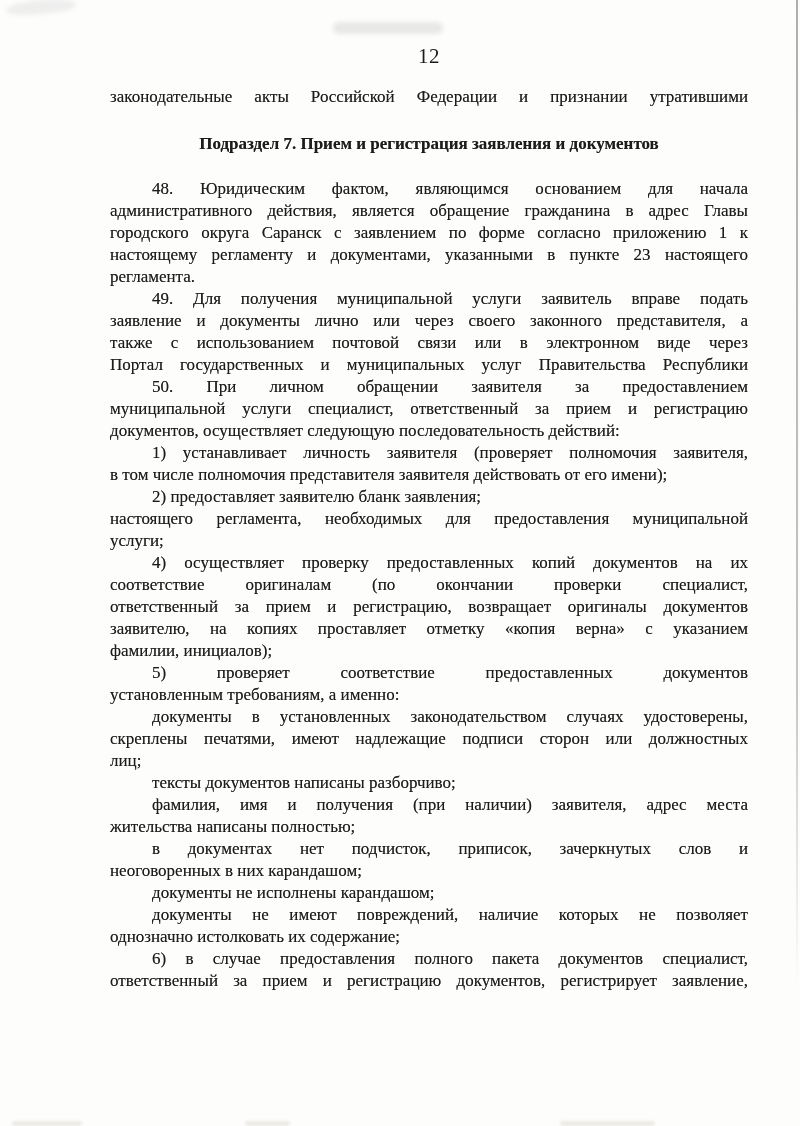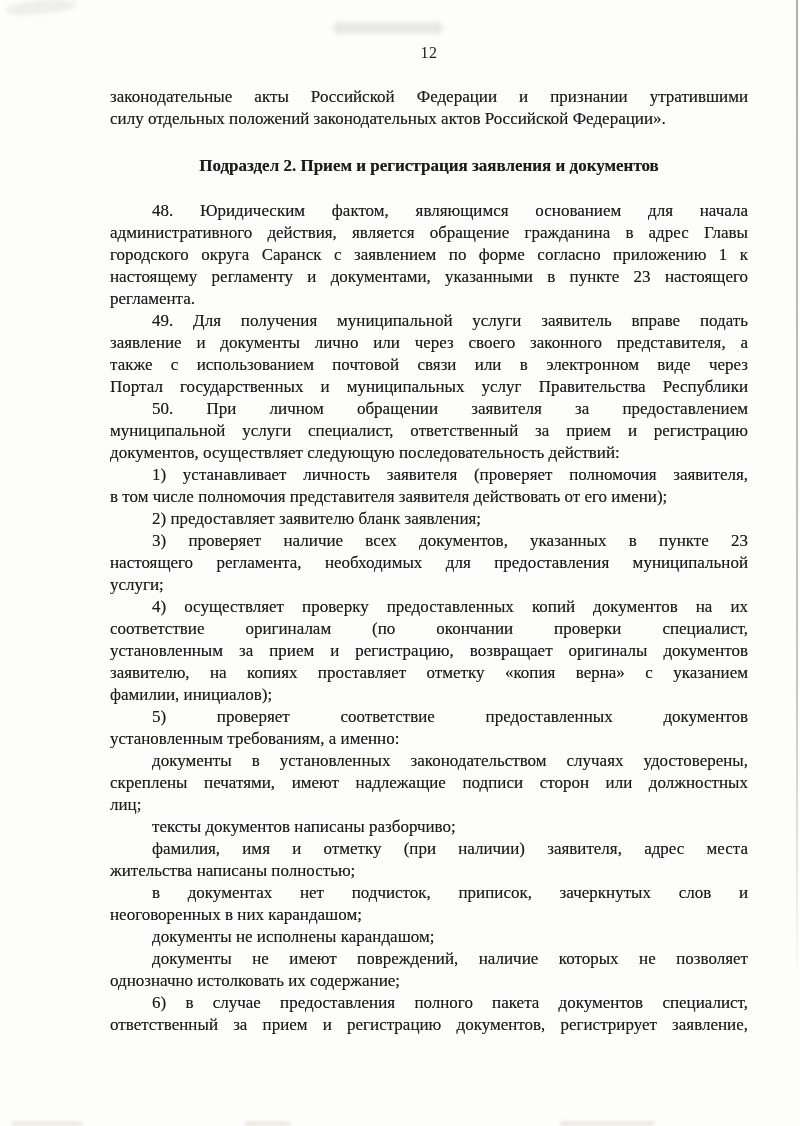--- a/index.html
+++ b/index.html
@@ -15,21 +15,21 @@
     overflow: hidden;
     font-family: "Liberation Serif", "DejaVu Serif", serif;
     color: #1c1c1c;
   }
   .page-number {
     position: absolute;
     top: 44px;
     left: 110px;
     width: 638px;
     text-align: center;
-    font-size: 16px;
+    font-size: 21px;
     letter-spacing: 0.5px;
   }
   .content {
     position: absolute;
     top: 86px;
     left: 110px;
     width: 638px;
   }
   .block { margin: 0; }
   .block.heading { margin: 25px 0 23px 0; }
@@ -100,24 +100,23 @@
 <div class="page">
   <div class="scan-wisp-topleft"></div>
   <div class="scan-smudge-top"></div>
   <div class="scan-line-right"></div>
 
   <div class="page-number">12</div>
 
   <div class="content">
       <div class="block body">
         <div class="line">законодательные акты Российской Федерации и признании утратившими</div>
-        <div class="line last">силу отдельных положений законодательных актов Российской Федерации».</div>
       </div>
       <div class="block heading">
-        <div class="line last">Подраздел 2. Прием и регистрация заявления и документов</div>
+        <div class="line last">Подраздел 7. Прием и регистрация заявления и документов</div>
       </div>
       <div class="block body">
         <div class="line first">48. Юридическим фактом, являющимся основанием для начала</div>
         <div class="line">административного действия, является обращение гражданина в адрес Главы</div>
         <div class="line">городского округа Саранск с заявлением по форме согласно приложению 1 к</div>
         <div class="line">настоящему регламенту и документами, указанными в пункте 23 настоящего</div>
         <div class="line last">регламента.</div>
       </div>
       <div class="block body">
         <div class="line first">49. Для получения муниципальной услуги заявитель вправе подать</div>
@@ -131,45 +130,44 @@
         <div class="line last">документов, осуществляет следующую последовательность действий:</div>
       </div>
       <div class="block body">
         <div class="line first">1) устанавливает личность заявителя (проверяет полномочия заявителя,</div>
         <div class="line last">в том числе полномочия представителя заявителя действовать от его имени);</div>
       </div>
       <div class="block body">
         <div class="line first last">2) предоставляет заявителю бланк заявления;</div>
       </div>
       <div class="block body">
-        <div class="line first">3) проверяет наличие всех документов, указанных в пункте 23</div>
         <div class="line">настоящего регламента, необходимых для предоставления муниципальной</div>
         <div class="line last">услуги;</div>
       </div>
       <div class="block body">
         <div class="line first">4) осуществляет проверку предоставленных копий документов на их</div>
         <div class="line">соответствие оригиналам (по окончании проверки специалист,</div>
-        <div class="line">установленным за прием и регистрацию, возвращает оригиналы документов</div>
+        <div class="line">ответственный за прием и регистрацию, возвращает оригиналы документов</div>
         <div class="line">заявителю, на копиях проставляет отметку «копия верна» с указанием</div>
         <div class="line last">фамилии, инициалов);</div>
       </div>
       <div class="block body">
         <div class="line first">5) проверяет соответствие предоставленных документов</div>
         <div class="line last">установленным требованиям, а именно:</div>
       </div>
       <div class="block body">
         <div class="line first">документы в установленных законодательством случаях удостоверены,</div>
         <div class="line">скреплены печатями, имеют надлежащие подписи сторон или должностных</div>
         <div class="line last">лиц;</div>
       </div>
       <div class="block body">
         <div class="line first last">тексты документов написаны разборчиво;</div>
       </div>
       <div class="block body">
-        <div class="line first">фамилия, имя и отметку (при наличии) заявителя, адрес места</div>
+        <div class="line first">фамилия, имя и получения (при наличии) заявителя, адрес места</div>
         <div class="line last">жительства написаны полностью;</div>
       </div>
       <div class="block body">
         <div class="line first">в документах нет подчисток, приписок, зачеркнутых слов и</div>
         <div class="line last">неоговоренных в них карандашом;</div>
       </div>
       <div class="block body">
         <div class="line first last">документы не исполнены карандашом;</div>
       </div>
       <div class="block body">

